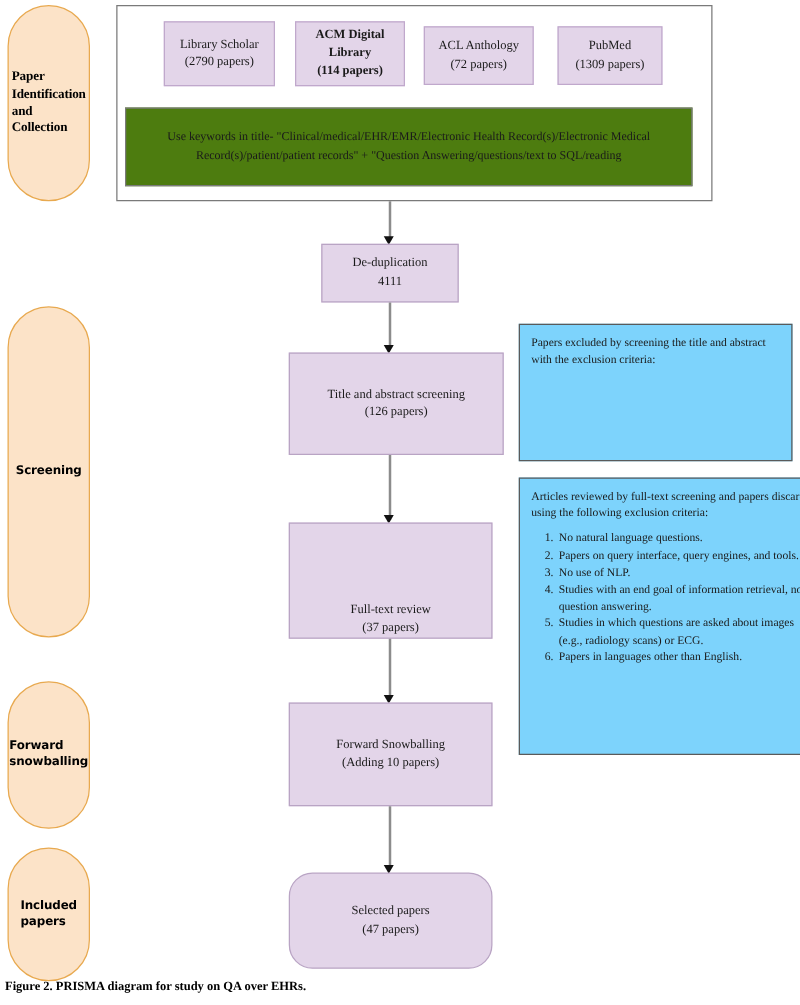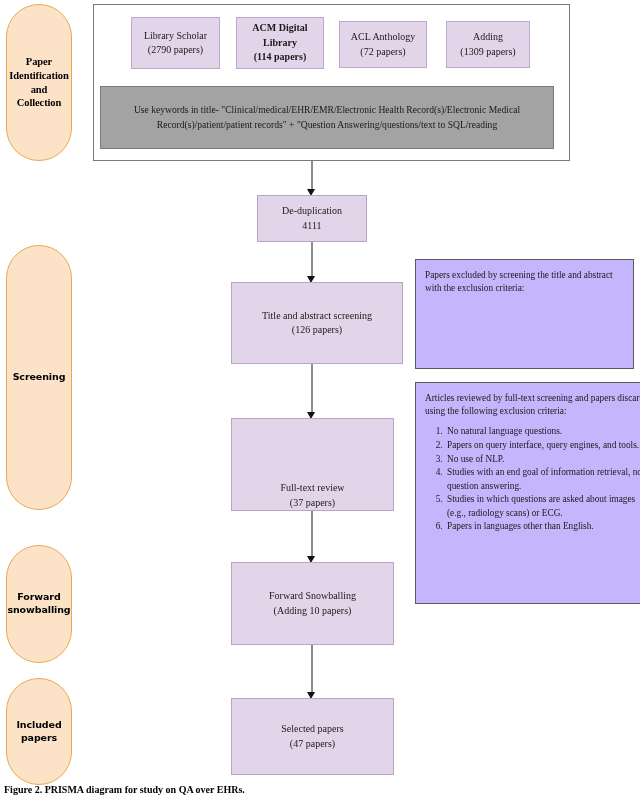--- a/index.html
+++ b/index.html
@@ -20,21 +20,20 @@
   .abs { position: absolute; box-sizing: border-box; }
 
   
   .pill {
     background: #fce3c8;
     border: 1px solid #e8a94f;
     border-radius: 999px;
     display: flex;
     align-items: center;
     justify-content: center;
-    text-align: center;
   }
   .pill-label {
     font-family: "DejaVu Sans", sans-serif;
     font-weight: bold;
     font-size: 9.5px;
     line-height: 1.35;
     color: #000000;
     letter-spacing: -0.1px;
   }
   .pill-label.serif {
@@ -64,37 +63,37 @@
     color: #1a1a1a;
   }
   .pbox-text .big { display: block; }
 
   
   .srcbox { border: 1px solid #c0a8cc; }
 
   
   .kw-box {
     border: 1px solid #7a7a7a;
-    background: #a3a3a3;
+    background: #4d7c0f;
     display: flex;
     align-items: center;
     justify-content: center;
     padding: 4px 10px;
   }
   .kw-text {
     font-size: 9.6px;
     line-height: 1.5;
     text-align: center;
     color: #1a1a1a;
   }
 
   
   .note-box {
     border: 1px solid #5a5a5a;
-    background: #c4b5fd;
+    background: #7dd3fc;
     padding: 9px 9px 6px 9px;
   }
   .note-intro {
     font-size: 9.3px;
     line-height: 1.42;
     color: #1a1a1a;
     margin: 0;
   }
   .note-list {
     margin: 7px 0 0 0;
@@ -174,21 +173,21 @@
 
 <div class="abs pbox srcbox" style="left:339px; top:21px; width:88px; height:47px;">
   <div class="pbox-text">
     <span class="big">ACL Anthology</span>
     <span class="big">(72 papers)</span>
   </div>
 </div>
 
 <div class="abs pbox srcbox" style="left:446px; top:21px; width:84px; height:47px;">
   <div class="pbox-text">
-    <span class="big">Adding</span>
+    <span class="big">PubMed</span>
     <span class="big">(1309 papers)</span>
   </div>
 </div>
 
 <div class="abs kw-box" style="left:100px; top:86px; width:454px; height:63px;">
   <div class="kw-text">
     <div>Use keywords in title-  "Clinical/medical/EHR/EMR/Electronic Health Record(s)/Electronic Medical</div>
     <div>Record(s)/patient/patient records" + "Question Answering/questions/text to SQL/reading</div>
   </div>
 </div>
@@ -229,21 +228,21 @@
 <div class="abs pbox" style="left:231px; top:562px; width:163px; height:83px;">
   <div class="pbox-text">
     <span class="big">Forward Snowballing</span>
     <span class="big">(Adding 10 papers)</span>
   </div>
 </div>
 
 <div class="abs conn-line" style="left:311px; top:645px; width:1.6px; height:50px;"></div>
 <div class="abs conn-head" style="left:307px; top:692px;"></div>
 
-<div class="abs pbox" style="left:231px; top:698px; width:163px; height:77px;">
+<div class="abs pbox" style="left:231px; top:698px; width:163px; height:77px;border-radius:19px;">
   <div class="pbox-text">
     <span class="big">Selected papers</span>
     <span class="big">(47 papers)</span>
   </div>
 </div>
 
 <div class="abs note-box" style="left:415px; top:259px; width:219px; height:110px;">
   <p class="note-intro">Papers excluded by screening the title and abstract with the exclusion criteria:</p>
 </div>
 

